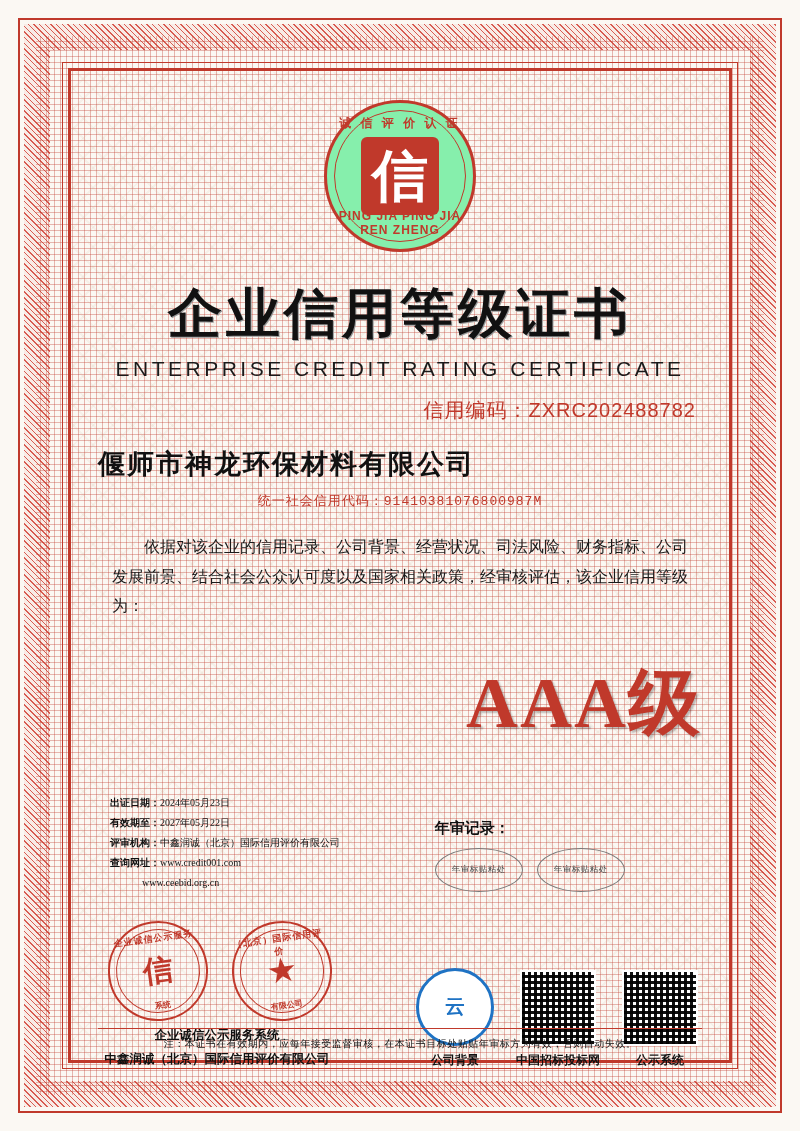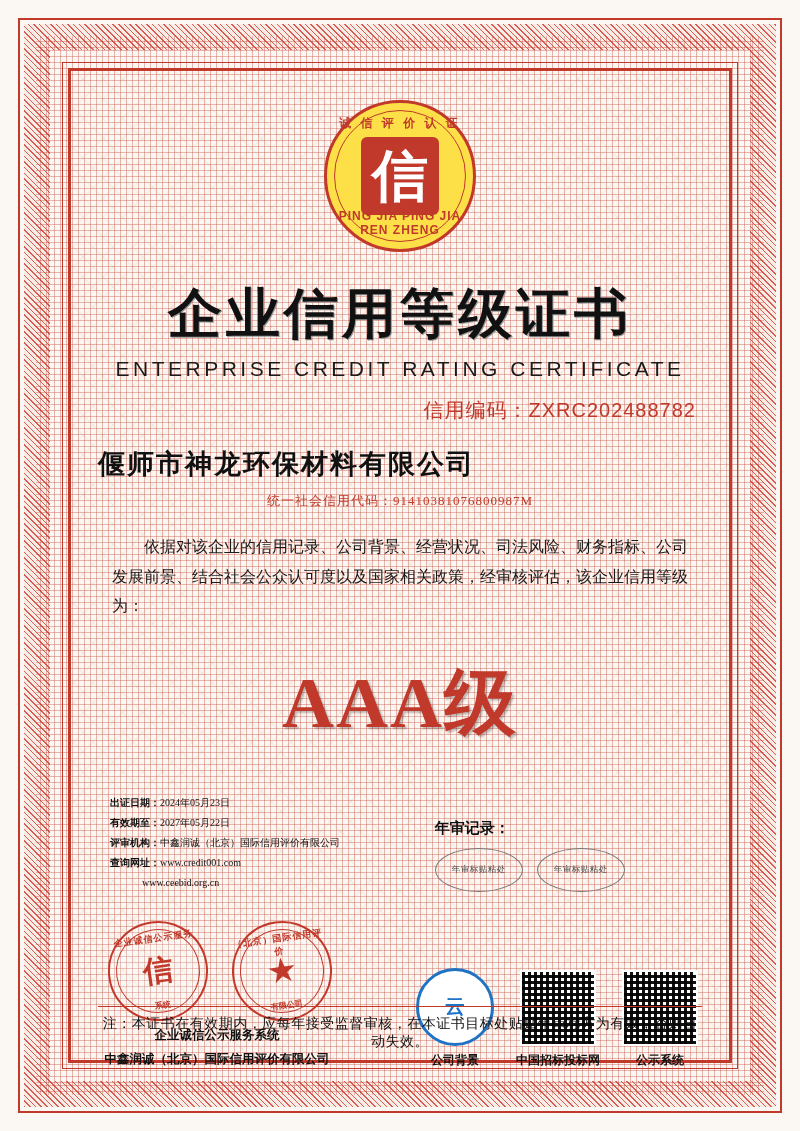--- a/index.html
+++ b/index.html
@@ -86,21 +86,21 @@
     display: flex;
     justify-content: center;
     margin-top: 28px;
   }
   .seal {
     position: relative;
     width: 146px;
     height: 146px;
     border-radius: 50%;
     border: 3px solid #c0392b;
-    background: #fde047;
+    background: #86efac;
     text-decoration: underline;
   }
   .seal-ring2 {
     position: absolute;
     left: 7px; top: 7px; right: 7px; bottom: 7px;
     border-radius: 50%;
     border: 1.5px solid #c0392b;
   }
   .seal-core {
     position: absolute;
@@ -177,36 +177,36 @@
     margin-top: 22px;
     letter-spacing: 2px;
     font-family: "Liberation Sans", sans-serif;
   }
   .usci {
     text-align: center;
     color: #c0392b;
     font-size: 13px;
     margin-top: 10px;
     letter-spacing: 1px;
-    font-family: Liberation Serif, serif;
+    font-family: Liberation Mono, monospace;
   }
 
   .body-text {
     margin-top: 22px;
     padding: 0 14px;
     color: #1a1a1a;
     font-size: 16px;
     line-height: 1.85;
     text-align: justify;
     text-indent: 2em;
     font-family: "Liberation Sans", sans-serif;
   }
 
   .grade {
-    text-align: center;
+    text-align: right;
     margin-top: 34px;
     color: #c0392b;
     font-size: 72px;
     font-weight: bold;
     letter-spacing: 2px;
     font-family: "Liberation Serif", serif;
     text-shadow: 2px 2px 2px rgba(0,0,0,0.25);
   }
 
   
@@ -366,21 +366,21 @@
   }
 
   
   .footer-note {
     position: absolute;
     left: 26px; right: 26px;
     bottom: 8px;
     border-top: 1.5px solid #c0392b;
     padding-top: 8px;
     text-align: center;
-    font-size: 14px;
+    font-size: 10px;
     color: #111;
     font-family: Liberation Serif, serif;
     letter-spacing: 0.5px;
   }
 </style>
 </head>
 <body>
 
 <div class="certificate">
 

